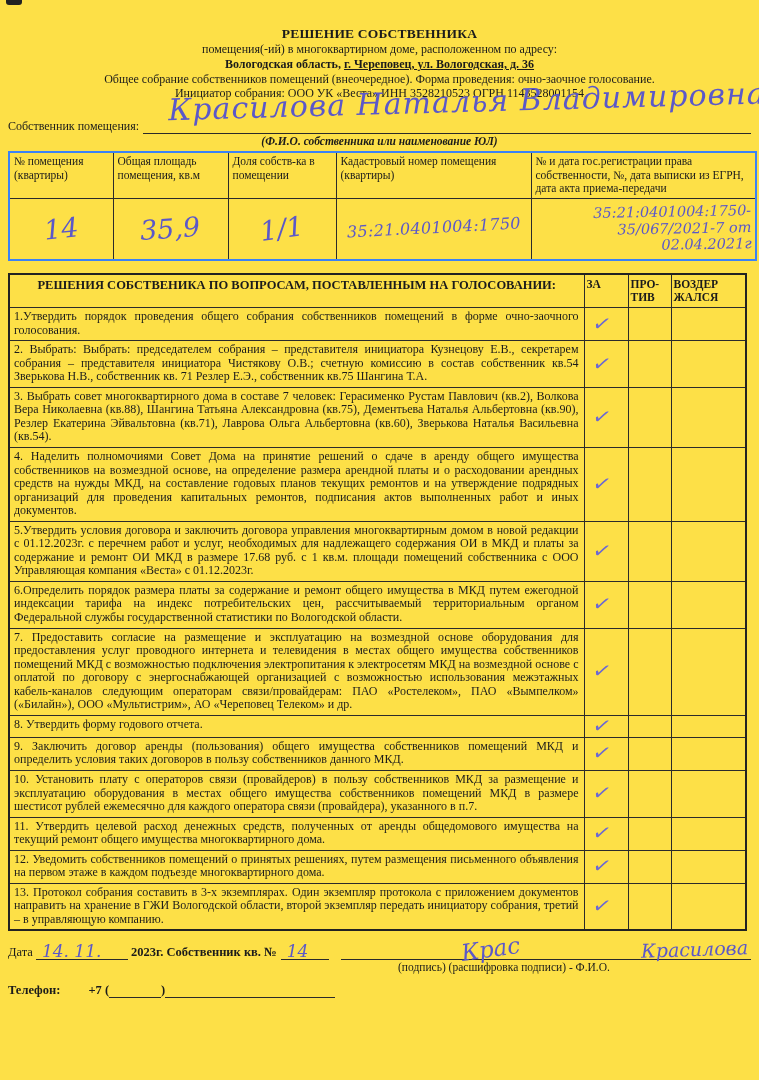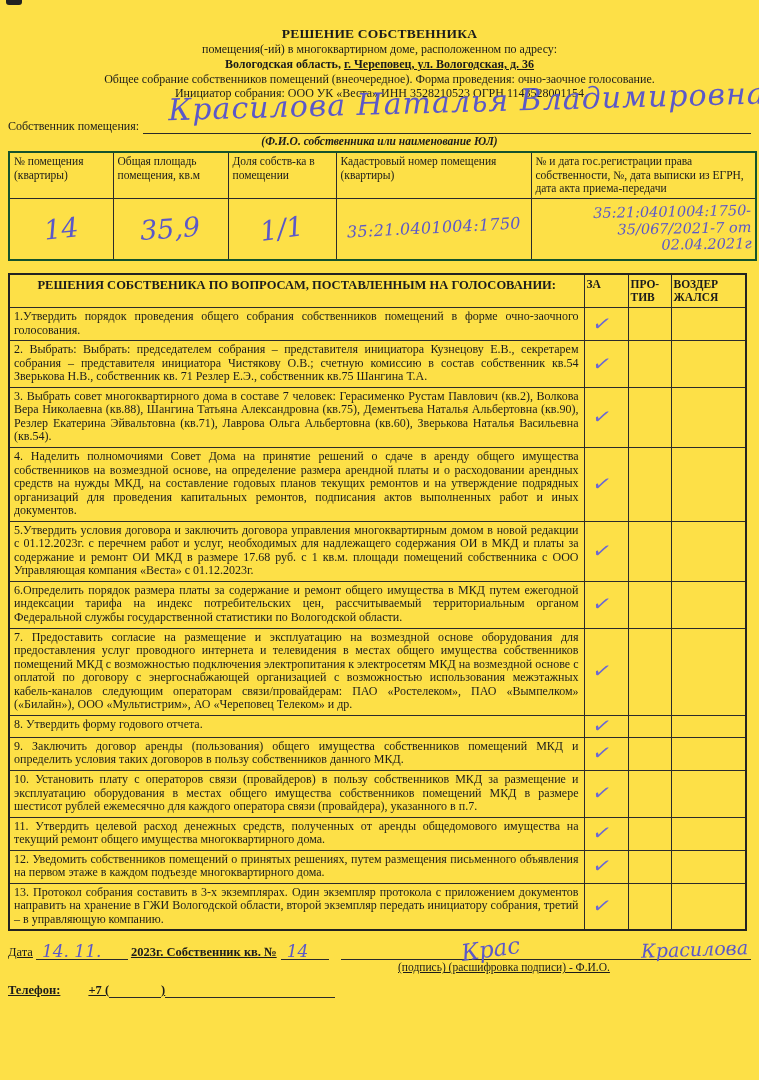--- a/index.html
+++ b/index.html
@@ -20,37 +20,37 @@
   .owner-caption{font-size:11.5px;font-weight:bold;font-style:italic;text-align:center;margin-top:1px;}
   .hw{font-family:"DejaVu Serif", serif;font-style:italic;color:#5b58c9;}
   .owner-hw{
     position:absolute;left:168px;top:84px;width:586px;font-size:30px;letter-spacing:1px;
     transform:rotate(-1.6deg);white-space:nowrap;z-index:3;pointer-events:none;
   }
   
   table{border-collapse:collapse;table-layout:fixed;}
   .t1{margin:4px 4px 0 8px;width:747px;}
   .t1 td{border:1px solid #2b2b2b;vertical-align:top;padding:2px 4px;font-size:11.5px;line-height:1.18;}
-  .t1{border:2px solid #14532d;}
+  .t1{border:2px solid #3b82f6;}
   .t1 .vals td{height:56px;text-align:center;vertical-align:middle;}
   .hw-big{font-size:27px;}
   .hw-mid{font-size:16px;letter-spacing:.3px;}
   .hw-sm{font-size:14.5px;line-height:1.15;display:inline-block;transform:rotate(-1deg);}
   .t2{margin:12px 4px 0 8px;width:737px;border:2px solid #222;}
   .t2 td{border:1px solid #2b2b2b;vertical-align:top;}
   .t2 .qh{font-size:12.5px;font-weight:bold;text-align:center;padding:3px 4px 6px 4px;}
   .t2 .vh{font-size:11.5px;font-weight:bold;text-align:left;padding:3px 2px;line-height:1.15;}
   .t2 .q{font-size:12px;line-height:1.13;text-align:justify;padding:2px 5px 3px 4px;}
   .t2 .v{text-align:left;vertical-align:middle;padding:0 0 0 8px;}
   .mark{
     font-family:"DejaVu Sans", sans-serif;font-size:21px;color:#6b68d4;font-weight:bold;
     display:inline-block;transform:rotate(8deg) skewX(-6deg);line-height:1;
   }
   
-  .foot{margin:14px 8px 0 8px;font-size:12.5px;text-decoration:underline;}
+  .foot{margin:14px 8px 0 8px;font-size:12.5px;}
   .dateline{display:flex;align-items:flex-end;white-space:nowrap;}
   .fillline{border-bottom:1px solid #2a2a2a;display:inline-block;height:14px;position:relative;}
   .hw-over{position:absolute;left:6px;bottom:-2px;font-size:17px;white-space:nowrap;}
   .sig-caption{font-size:11.5px;margin:1px 0 0 390px;}
   .phone-row{margin-top:10px;display:flex;align-items:flex-end;white-space:nowrap;}
   .note{margin:34px 8px 0 8px;font-size:10.8px;}
 </style>
 </head>
 <body>
 

